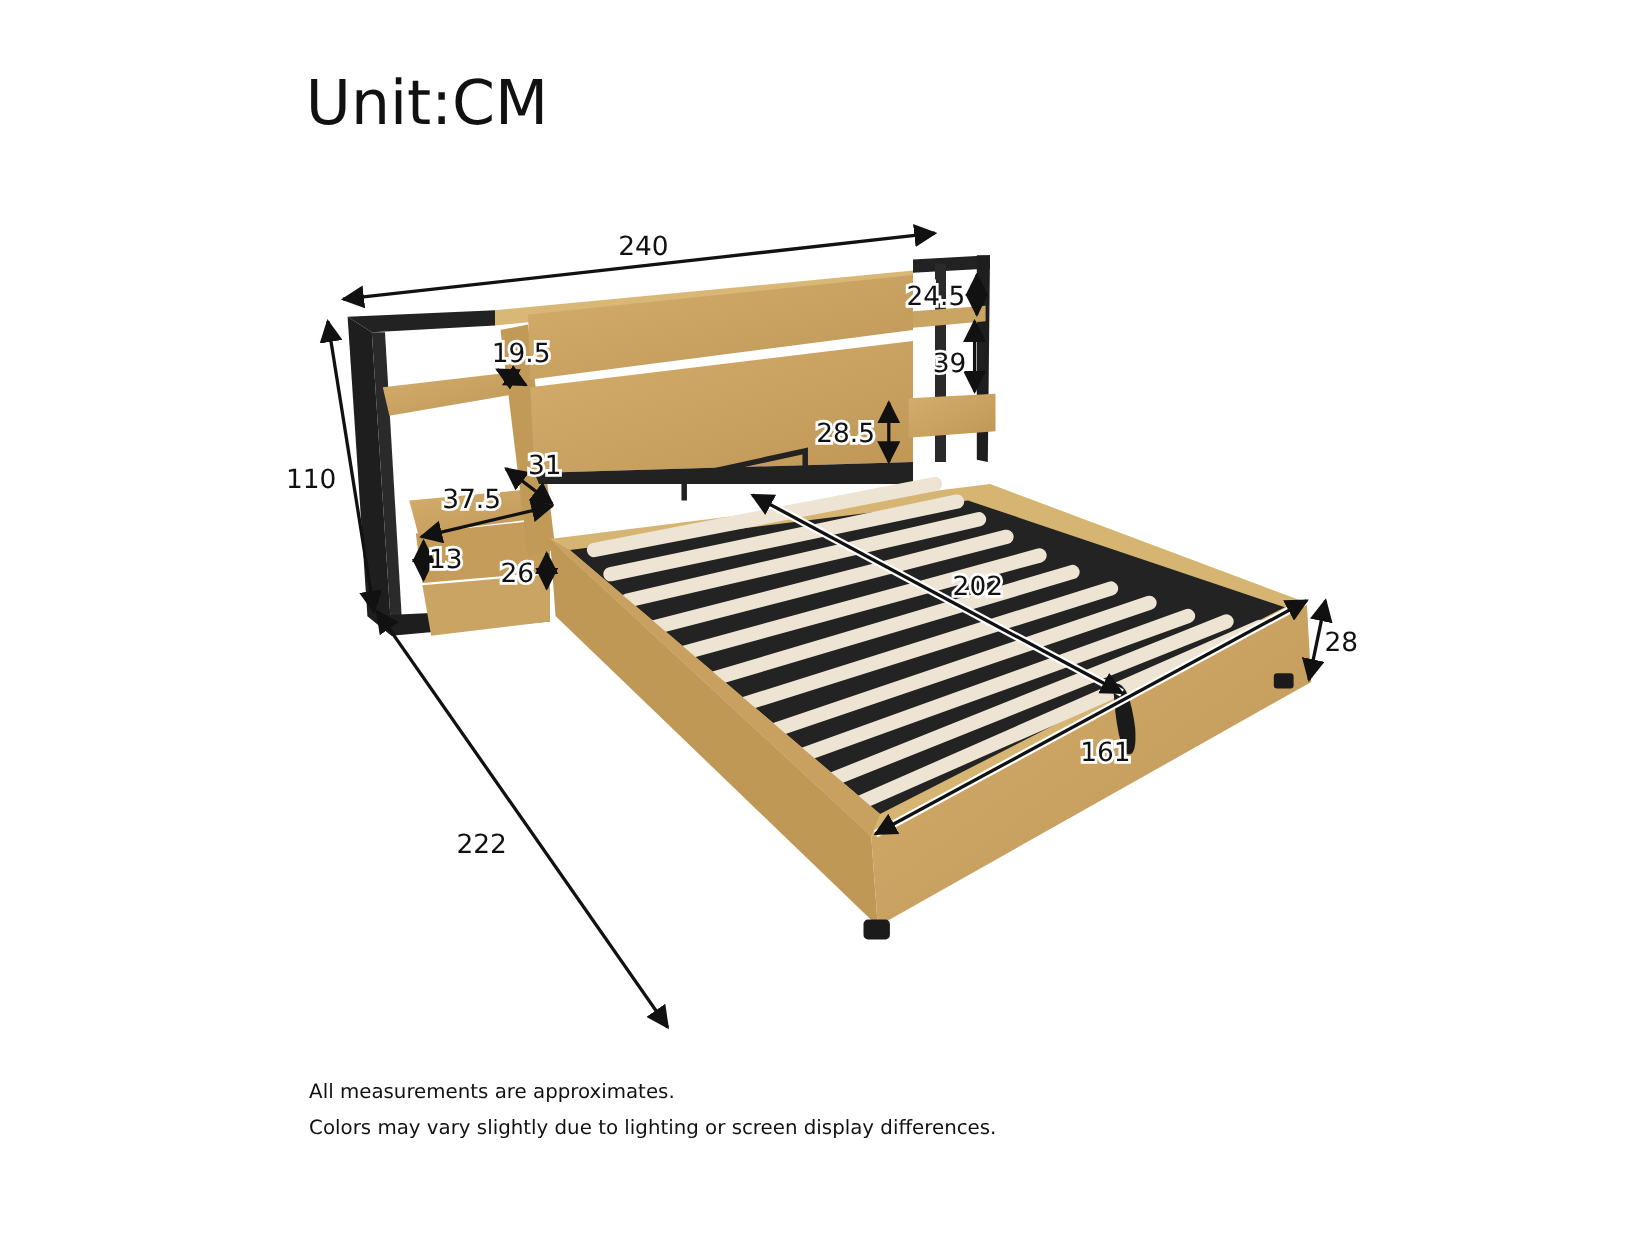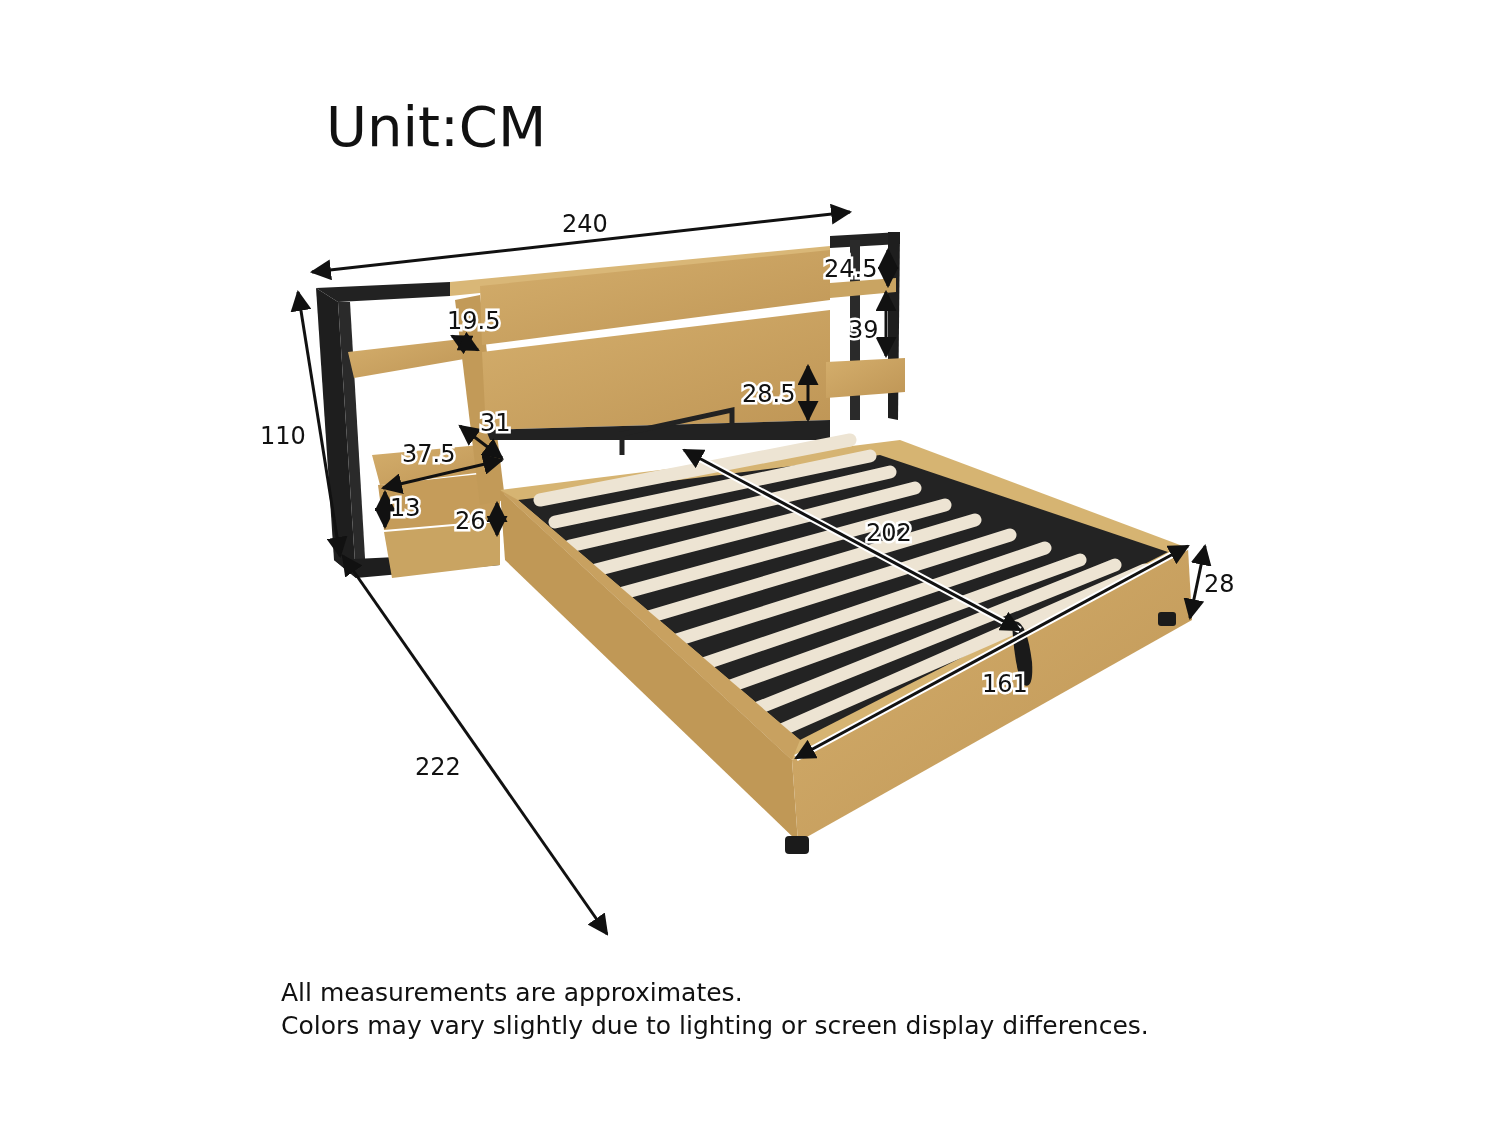--- a/index.html
+++ b/index.html
@@ -1,19 +1,19 @@
 <!DOCTYPE html>
 <html><head>
 <meta charset="utf-8">
 <style>
   html, body { margin:0; padding:0; background:#ffffff; }
   body { width:1500px; height:1125px; position:relative; overflow:hidden;
          font-family:"DejaVu Sans", sans-serif; color:#111; }
-  .title { position:absolute; left:278px; top:94px; font-size:56px; font-weight:400; letter-spacing:0px;margin-left:48px; }
-  .note { position:absolute; left:281px; font-size:25px; line-height:30px; }
+  .title { position:absolute; left:278px; top:62px; font-size:56px; font-weight:400; letter-spacing:0px; }
+  .note { position:absolute; left:281px; font-size:18px; line-height:30px; }
   .note1 { top:978px; }
   .note2 { top:1011px;text-align:center; }
   svg.drawing { position:absolute; left:0; top:0; }
   .dim { font-family:"DejaVu Sans", sans-serif; font-size:24px; fill:#111; }
   .dimw { font-family:"DejaVu Sans", sans-serif; font-size:24px; fill:#111; stroke:#fff; stroke-width:5px; paint-order:stroke; }
 </style>
 </head>
 <body>
 
 <div class="title">Unit:CM</div>

